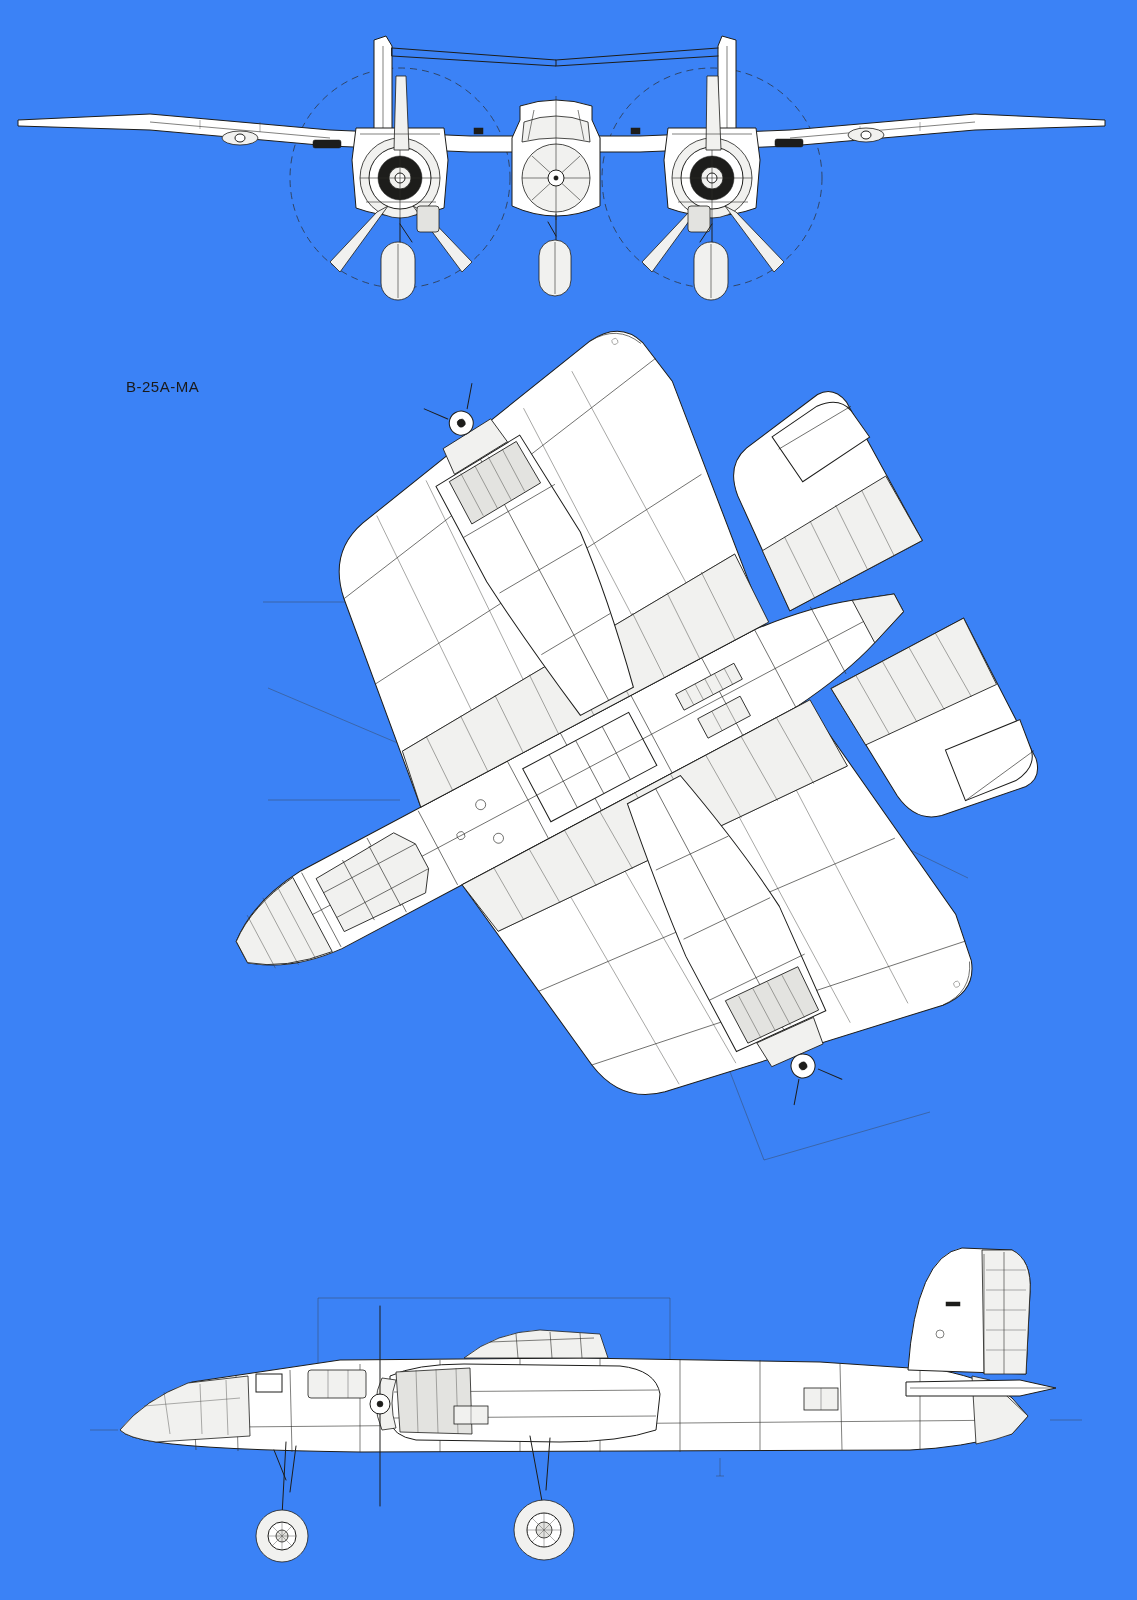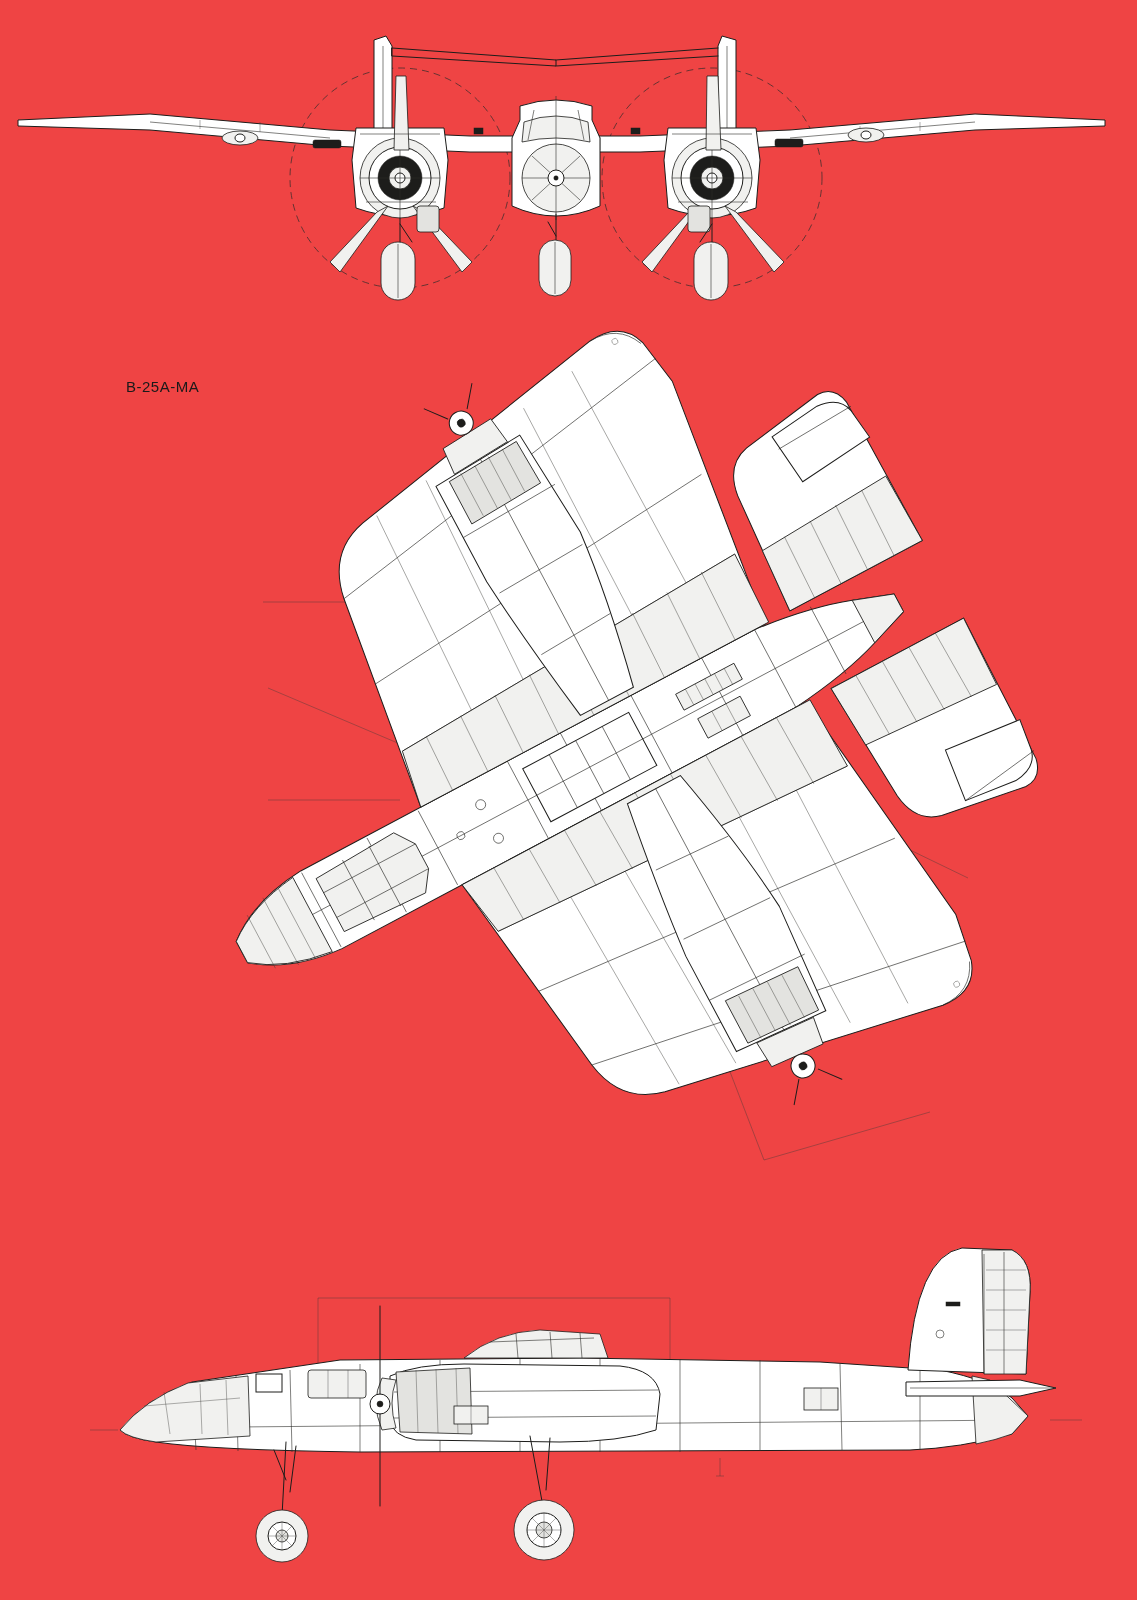--- a/index.html
+++ b/index.html
@@ -7,21 +7,21 @@
     padding: 0;
     background: #ffffff;
   }
   body {
     font-family: "Liberation Sans", sans-serif;
   }
   #sheet {
     position: relative;
     width: 1137px;
     height: 1600px;
-    background: #ef4444;
+    background: #3b82f6;
     overflow: hidden;
   }
   .view {
     position: absolute;
   }
   .caption {
     position: absolute;
     font-size: 15px;
     letter-spacing: 0.5px;
     color: #1a1a1a;

